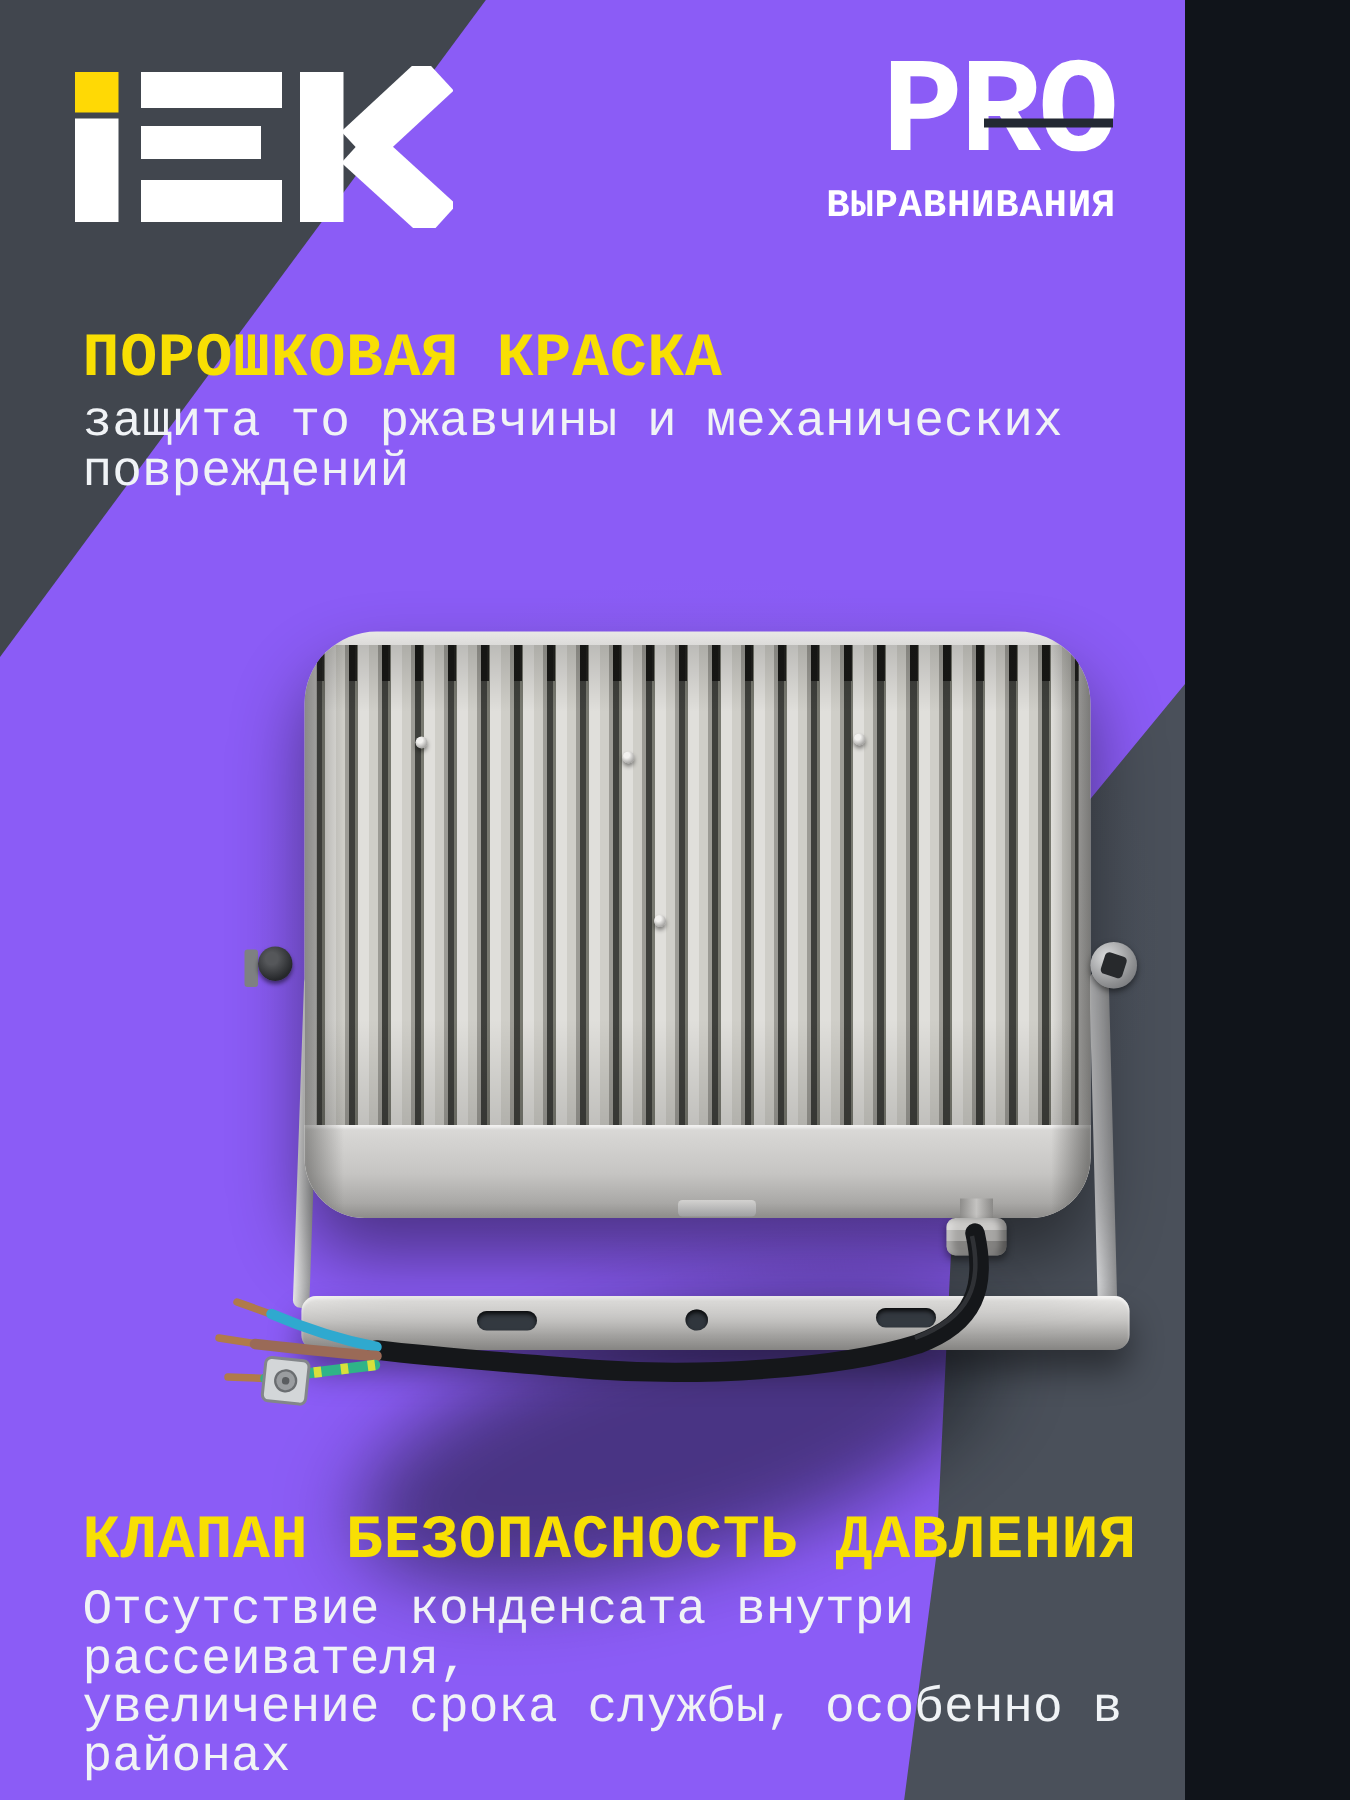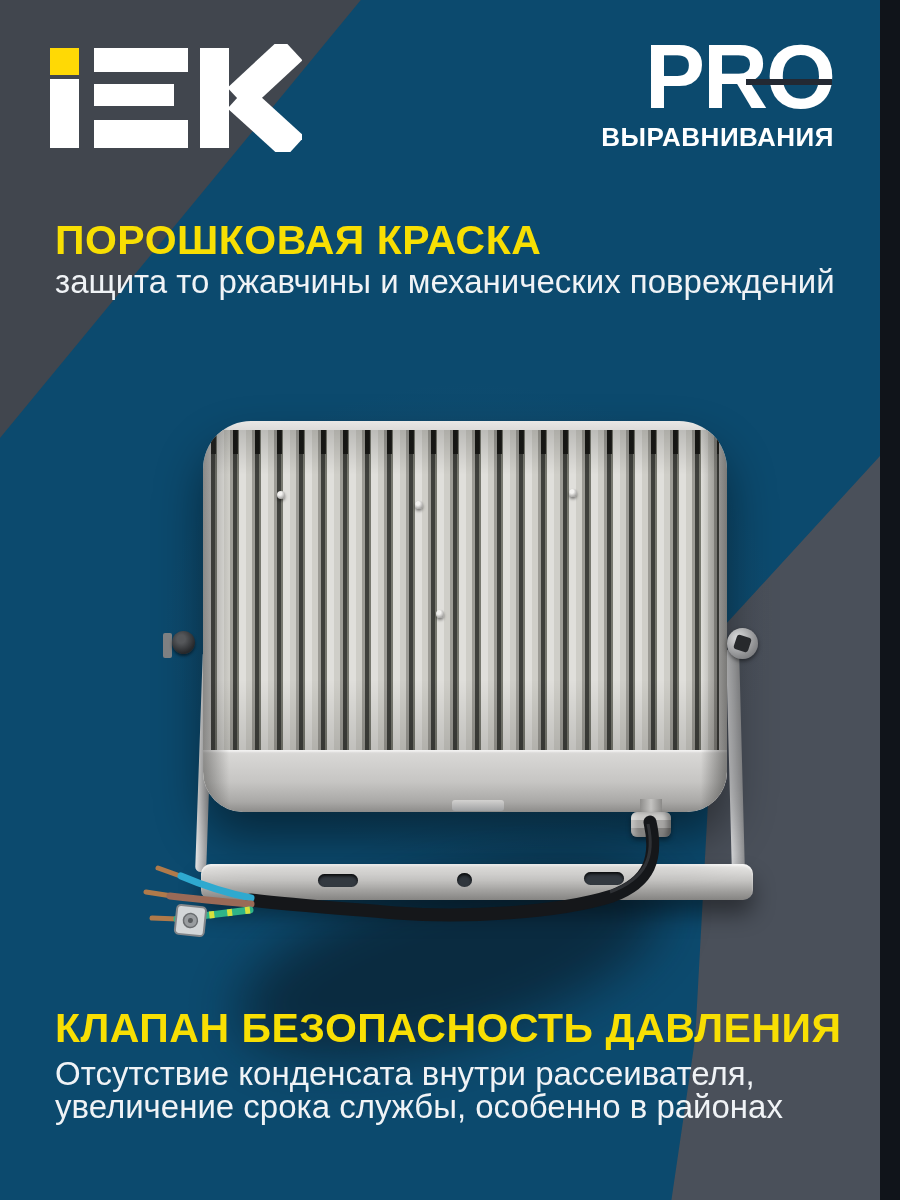--- a/index.html
+++ b/index.html
@@ -1,19 +1,19 @@
 <!DOCTYPE html>
 <html><head>
 <meta charset="utf-8">
 <style>
   html,body{margin:0;padding:0;background:#10141a;}
   .stage{
-    position:relative;width:880px;height:1200px;overflow:hidden;
-    background:#0c4a6e;
-    font-family:Liberation Sans, sans-serif;
+    position:relative;width:790px;height:1200px;overflow:hidden;
+    background:#8b5cf6;
+    font-family:Liberation Mono, monospace;
     -webkit-font-smoothing:antialiased;
   }
   
   .bg-tri-topleft{
     position:absolute;inset:0;background:#41464e;
     clip-path:polygon(0 0,41% 0,0 36.5%);
   }
   .bg-panel-right{
     position:absolute;inset:0;background:#4a505a;
     clip-path:polygon(100% 38%,81.5% 52.8%,79% 86.5%,76.3% 100%,100% 100%);
@@ -43,21 +43,21 @@
   .sec-heading{
     position:absolute;left:55px;
     font-size:41px;line-height:41px;font-weight:800;letter-spacing:.5px;
     color:#f8df03;white-space:nowrap;
   }
   .sec-body{
     position:absolute;left:55px;
     font-size:33px;line-height:32.5px;font-weight:400;color:#f0f3f6;
   }
   .h-powder{top:220px;text-align:center;}
-  .b-powder{top:266px;text-align:center;}
+  .b-powder{top:266px;}
   .h-valve{top:1008px;}
   .b-valve{top:1058px;}
   
   .bracket-arm{position:absolute;border-radius:5px;}
   .arm-left{
     left:199px;top:650px;width:11px;height:222px;
     background:linear-gradient(90deg,#e9e9e9,#9c9d9f);transform:rotate(2deg);
   }
   .arm-right{
     left:729px;top:648px;width:13px;height:226px;

